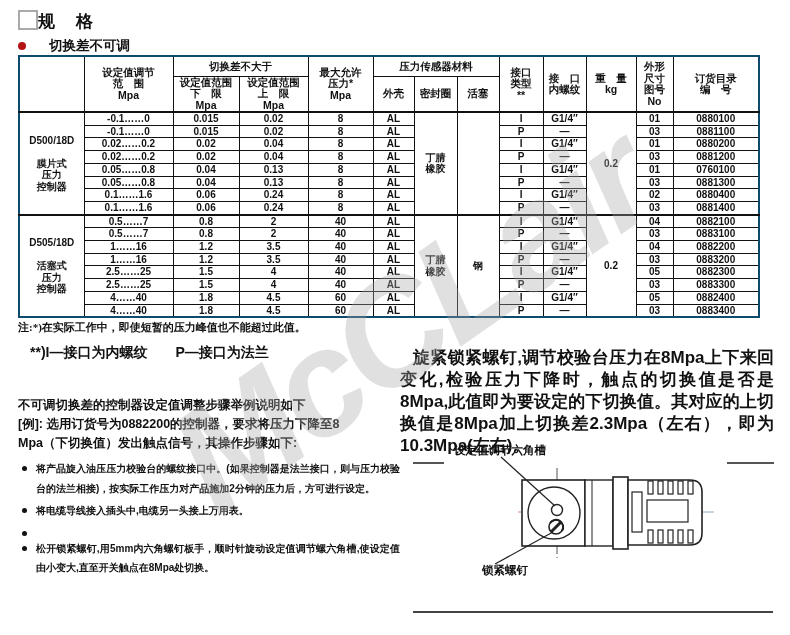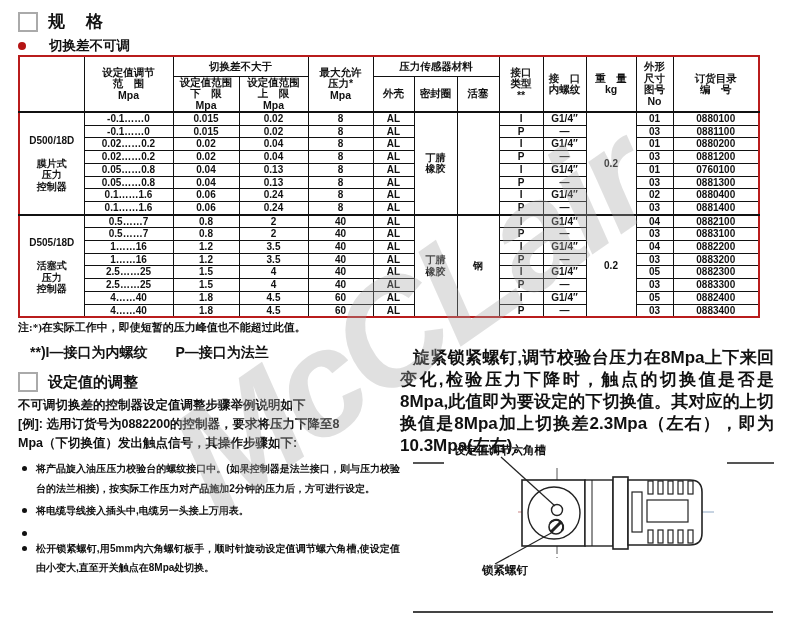--- a/index.html
+++ b/index.html
@@ -9,37 +9,37 @@
     color:#111; font-weight:bold; overflow:hidden;
   }
   
   .watermark{
     position:absolute; left:80px; top:235px; width:660px; height:170px;
     line-height:170px; text-align:center; transform:rotate(-35deg);
     font-size:148px; font-style:italic; font-weight:bold; letter-spacing:-6px;
     color:rgba(165,165,165,0.35); white-space:nowrap; z-index:6; pointer-events:none;
   }
   
-  .sec-head{position:absolute; display:flex; align-items:center; gap:10px;}
+  .sec-head{position:absolute; display:flex; }
   .checkbox{width:16px;height:16px;border:2px solid #aaa;background:#fff;flex:none;}
   .sec-head .t1{font-size:17px; letter-spacing:2px;}
   .sec-head .t2{font-size:15px;}
   .bullet-line{position:absolute; left:18px; top:37px; display:flex; align-items:center; gap:23px;}
   .red-dot{width:8px;height:8px;border-radius:50%;background:#b41414;flex:none;}
   .bullet-line span.txt{font-size:13.5px;}
   
   table.spec{
     position:absolute; left:18px; top:55px; width:740px;
     border-collapse:collapse; table-layout:fixed; z-index:2;
   }
   table.spec th, table.spec td{
     border:1px solid #111; padding:0; text-align:center; vertical-align:middle;
     font-weight:bold; white-space:pre-line; overflow:hidden;
   }
-  table.spec{border:2px solid #b91c1c;}
+  table.spec{border:2px solid #0c4a6e;}
   table.spec thead tr.h1{height:20px;}
   table.spec thead tr.h2{height:33px;}
   table.spec th{font-size:10.5px; line-height:11.5px;}
   table.spec tbody tr{height:12.75px;}
   table.spec tbody td{font-size:10px; line-height:11.5px;}
   table.spec thead{border-bottom:2px solid #111;}
   table.spec tbody tr.section-start td{border-top:2px solid #111;}
   td.model{font-size:10.5px; line-height:12.5px;margin-left:8px;}
   
   .fn1{position:absolute; left:18px; top:320px; font-size:11px;font-family:Liberation Serif, serif;}
@@ -324,24 +324,20 @@
           <td>—</td>
           <td>03</td>
           <td>0883400</td>
         </tr>
       </tbody>
   </table>
 
   <div class="fn1">注:*)在实际工作中，即使短暂的压力峰值也不能超过此值。</div>
   <div class="fn2">**)I—接口为内螺纹　　P—接口为法兰</div>
 
-  <div class="sec-head adj-head">
-    <span class="checkbox"></span>
-    <span class="t2">设定值的调整</span>
-  </div>
 
   <div class="intro">不可调切换差的控制器设定值调整步骤举例说明如下
 [例]: 选用订货号为0882200的控制器，要求将压力下降至8
 Mpa（下切换值）发出触点信号，其操作步骤如下:</div>
 
   <ul class="steps">
     <li>
       <span class="dot"></span>
       <span>将产品旋入油压压力校验台的螺纹接口中。(如果控制器是法兰接口，则与压力校验台的法兰相接)，按实际工作压力对产品施加2分钟的压力后，方可进行设定。</span>
     </li>

